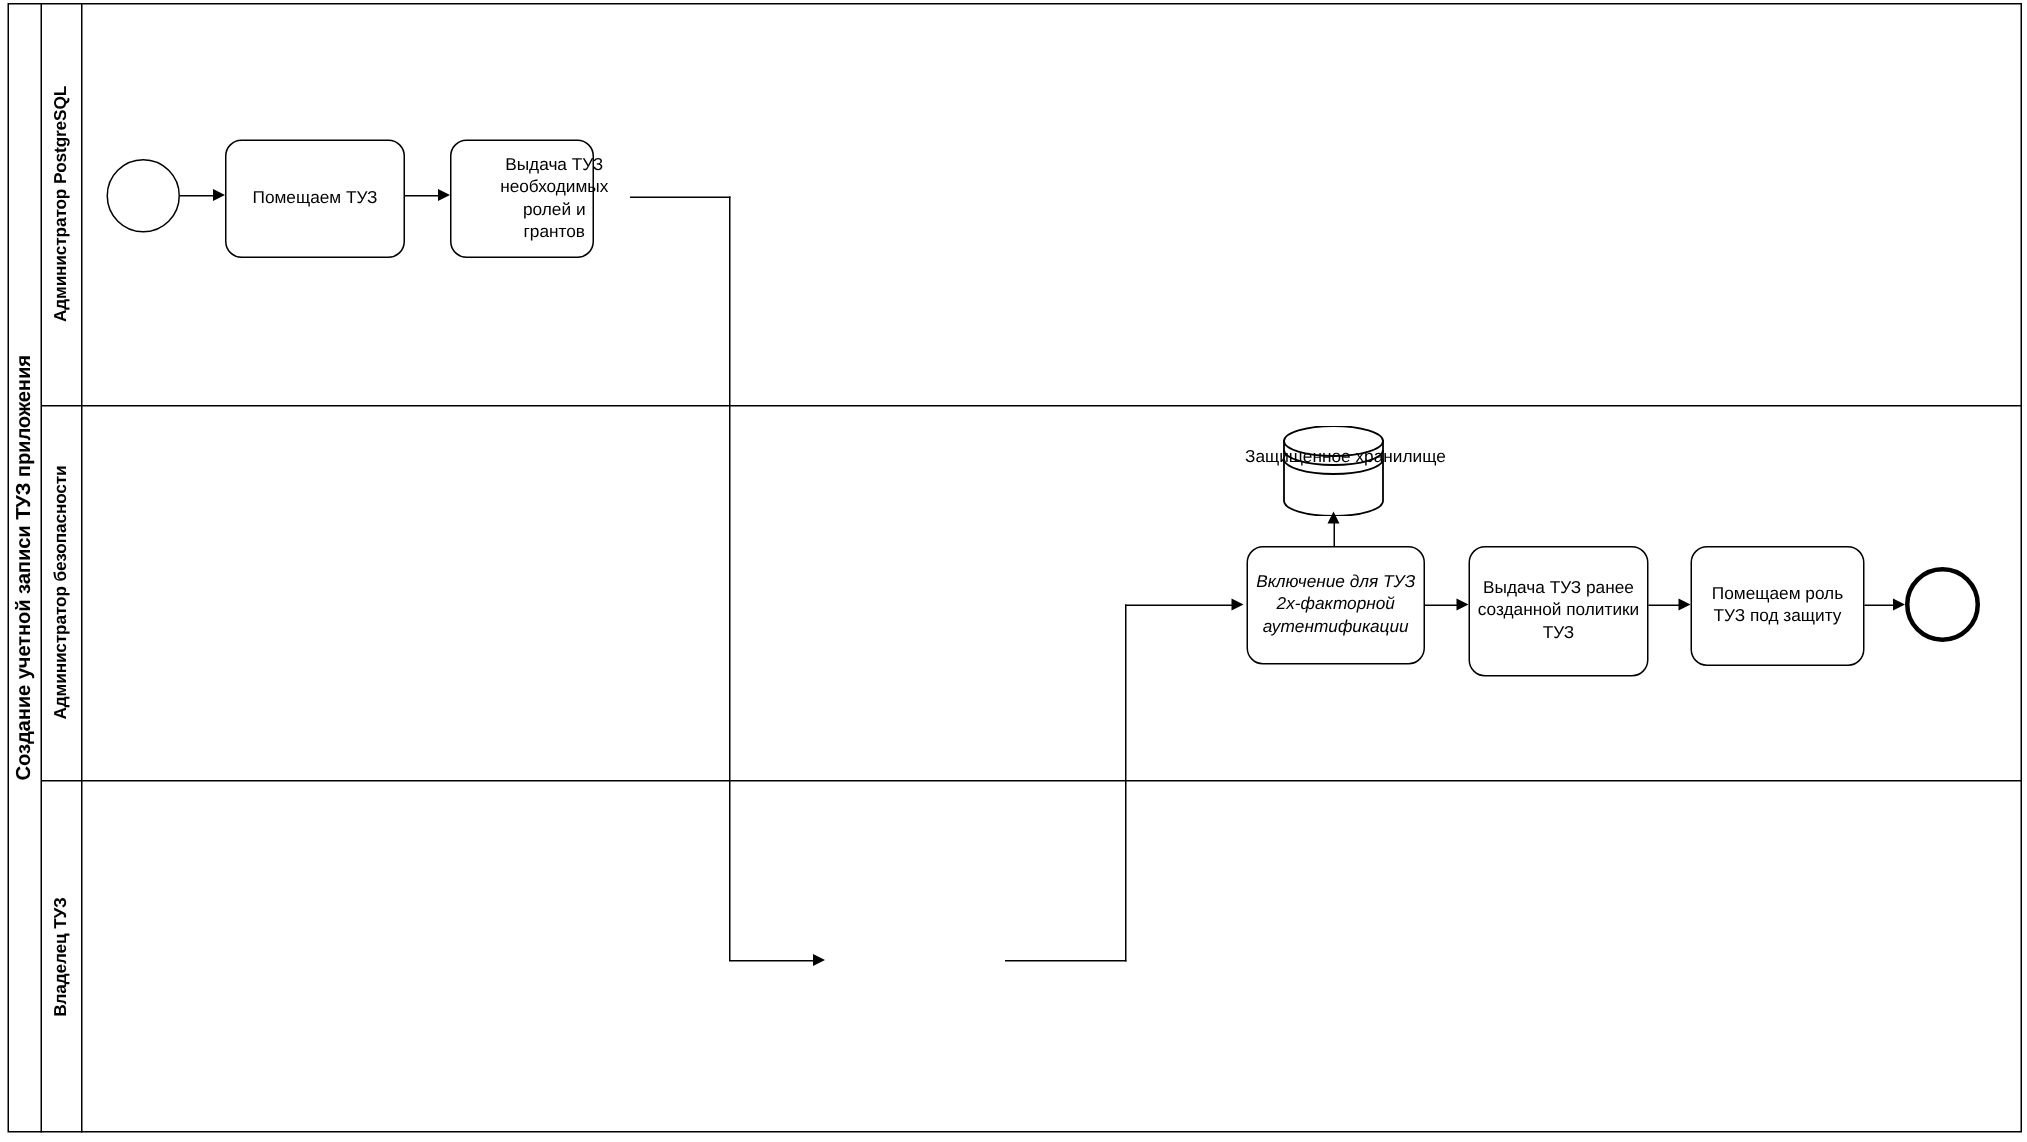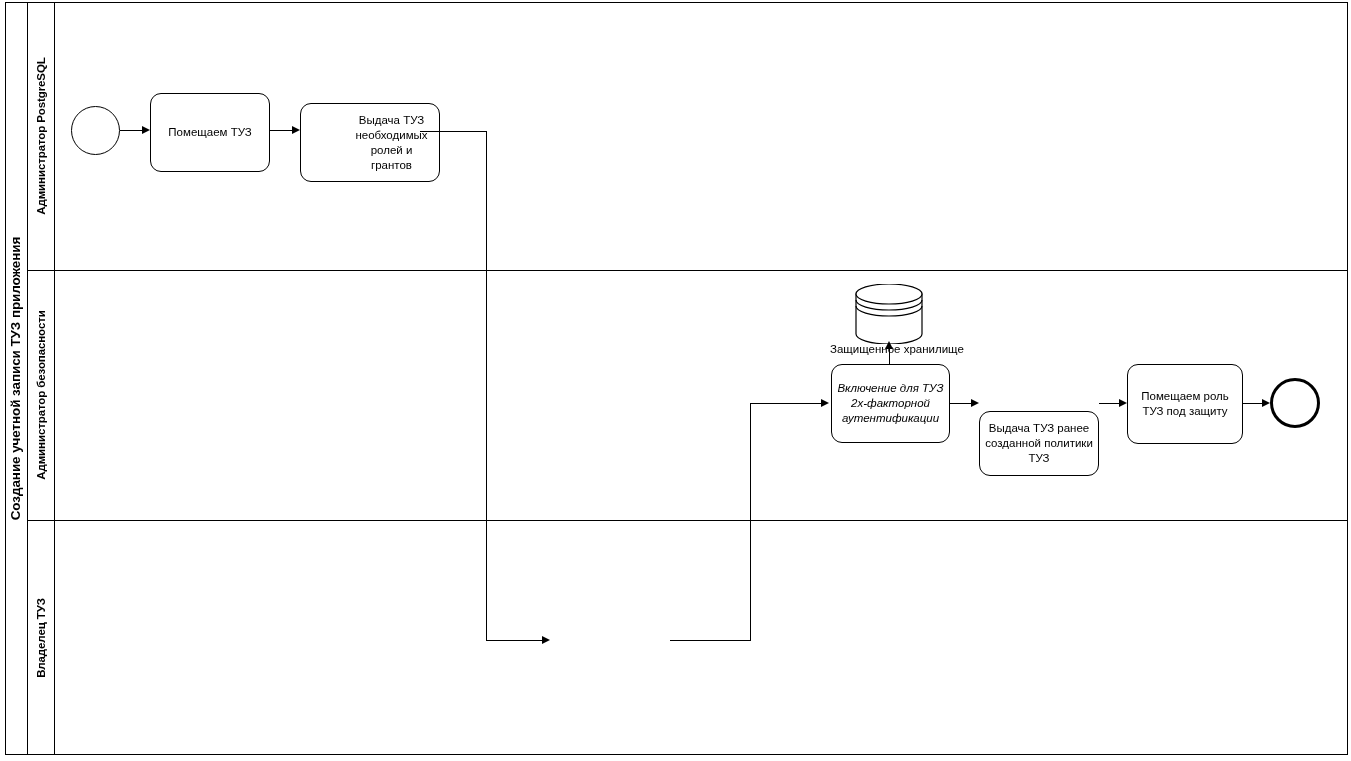--- a/index.html
+++ b/index.html
@@ -166,21 +166,21 @@
   <div class="conn h" style="left:120px;top:130px;width:24px;"></div>
   <div class="arrow right" style="left:142px;top:126px;"></div>
 
   <div class="task" style="left:150px;top:93px;width:120px;height:79px;">
     <span>Помещаем ТУЗ</span>
   </div>
 
   <div class="conn h" style="left:270px;top:130px;width:24px;"></div>
   <div class="arrow right" style="left:292px;top:126px;"></div>
 
-  <div class="task" style="left:300px;top:103px;width:140px;height:79px;padding-left:48px;">
+  <div class="task" style="left:300px;top:93px;width:96px;height:79px;padding-left:48px;">
     <span>Выдача ТУЗ необходимых ролей и грантов</span>
   </div>
 
   <div class="conn h" style="left:420px;top:131px;width:67px;"></div>
   <div class="conn v" style="left:486px;top:131px;height:509px;"></div>
   <div class="conn h" style="left:486px;top:640px;width:58px;"></div>
   <div class="arrow right" style="left:542px;top:636px;"></div>
 
 
   <div class="conn h" style="left:670px;top:640px;width:81px;"></div>
@@ -189,35 +189,35 @@
   <div class="arrow right" style="left:821px;top:399px;"></div>
 
   <div class="datastore" style="left:854px;top:284px;width:70px;height:60px;">
     <svg width="70" height="60" viewBox="0 0 70 60">
       <path d="M2,10 L2,50 A33,10 0 0 0 68,50 L68,10 Z" fill="#ffffff" stroke="#000000" stroke-width="1.2"></path>
       <ellipse cx="35" cy="10" rx="33" ry="10" fill="#ffffff" stroke="#000000" stroke-width="1.2"></ellipse>
       <path d="M2,16 A33,10 0 0 0 68,16" fill="none" stroke="#000000" stroke-width="1.2"></path>
       <path d="M2,22 A33,10 0 0 0 68,22" fill="none" stroke="#000000" stroke-width="1.2"></path>
     </svg>
   </div>
-  <div class="datastore-label" style="left:830px;top:298px;width:120px;margin-top:44px;">
+  <div class="datastore-label" style="left:830px;top:298px;width:120px;">
     <span>Защищенное хранилище</span>
   </div>
 
   <div class="conn v" style="left:889px;top:348px;height:17px;"></div>
   <div class="arrow up" style="left:885px;top:341px;"></div>
 
   <div class="task" style="left:831px;top:364px;width:119px;height:79px;font-style:italic;">
     <span>Включение для ТУЗ 2х-факторной аутентификации</span>
   </div>
 
   <div class="conn h" style="left:950px;top:403px;width:23px;"></div>
   <div class="arrow right" style="left:971px;top:399px;"></div>
 
-  <div class="task" style="left:979px;top:364px;width:120px;height:65px;margin-top:47px;">
+  <div class="task" style="left:979px;top:364px;width:120px;height:87px;">
     <span>Выдача ТУЗ ранее созданной политики ТУЗ</span>
   </div>
 
   <div class="conn h" style="left:1099px;top:403px;width:23px;"></div>
   <div class="arrow right" style="left:1119px;top:399px;"></div>
 
   <div class="task" style="left:1127px;top:364px;width:116px;height:80px;">
     <span>Помещаем роль ТУЗ под защиту</span>
   </div>
 

